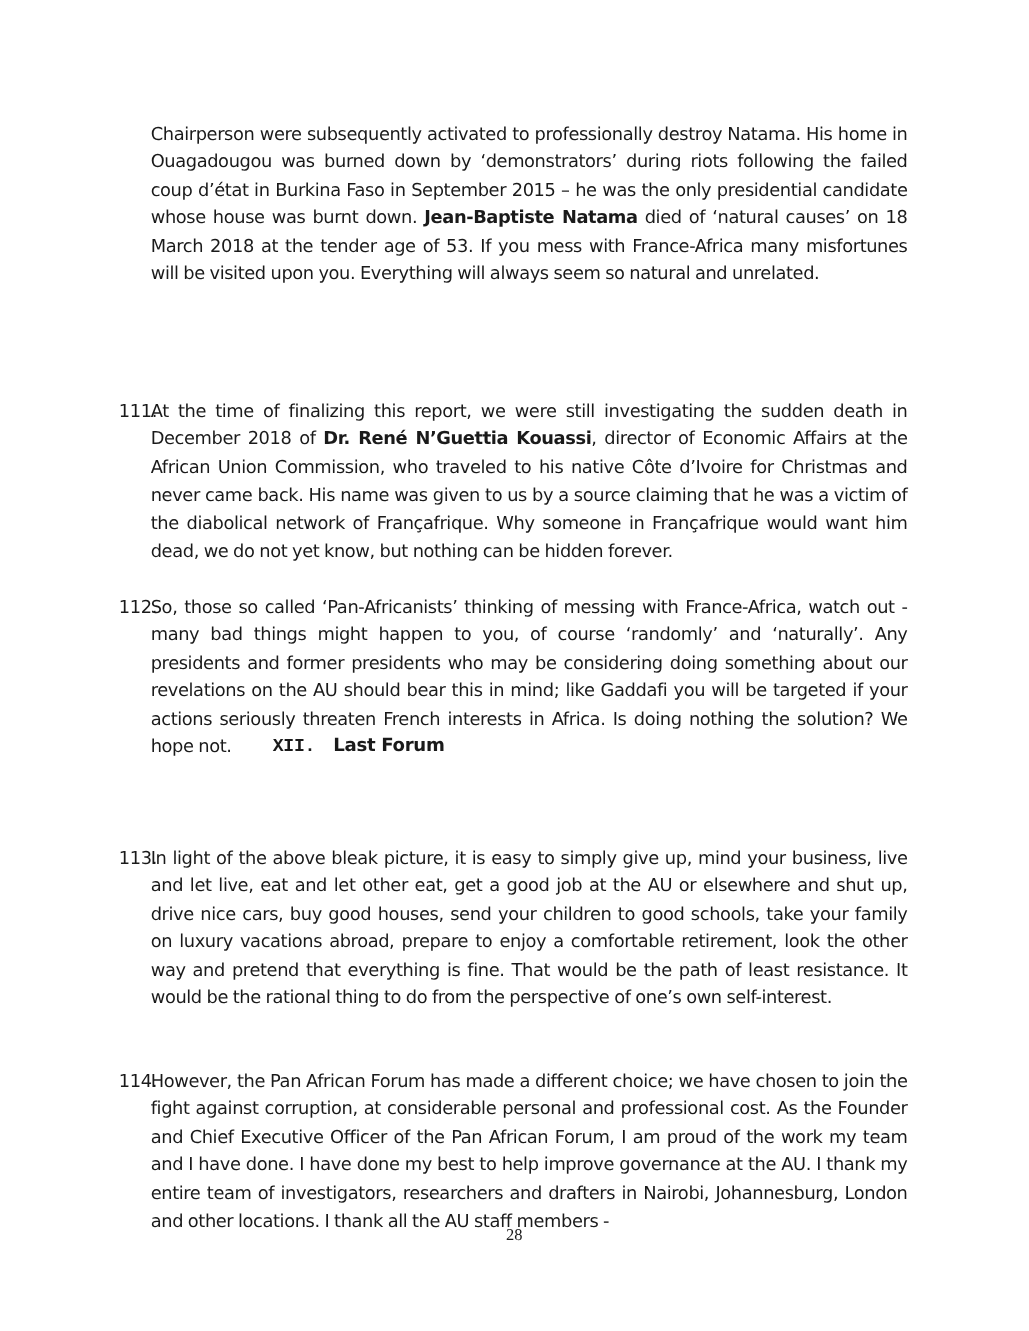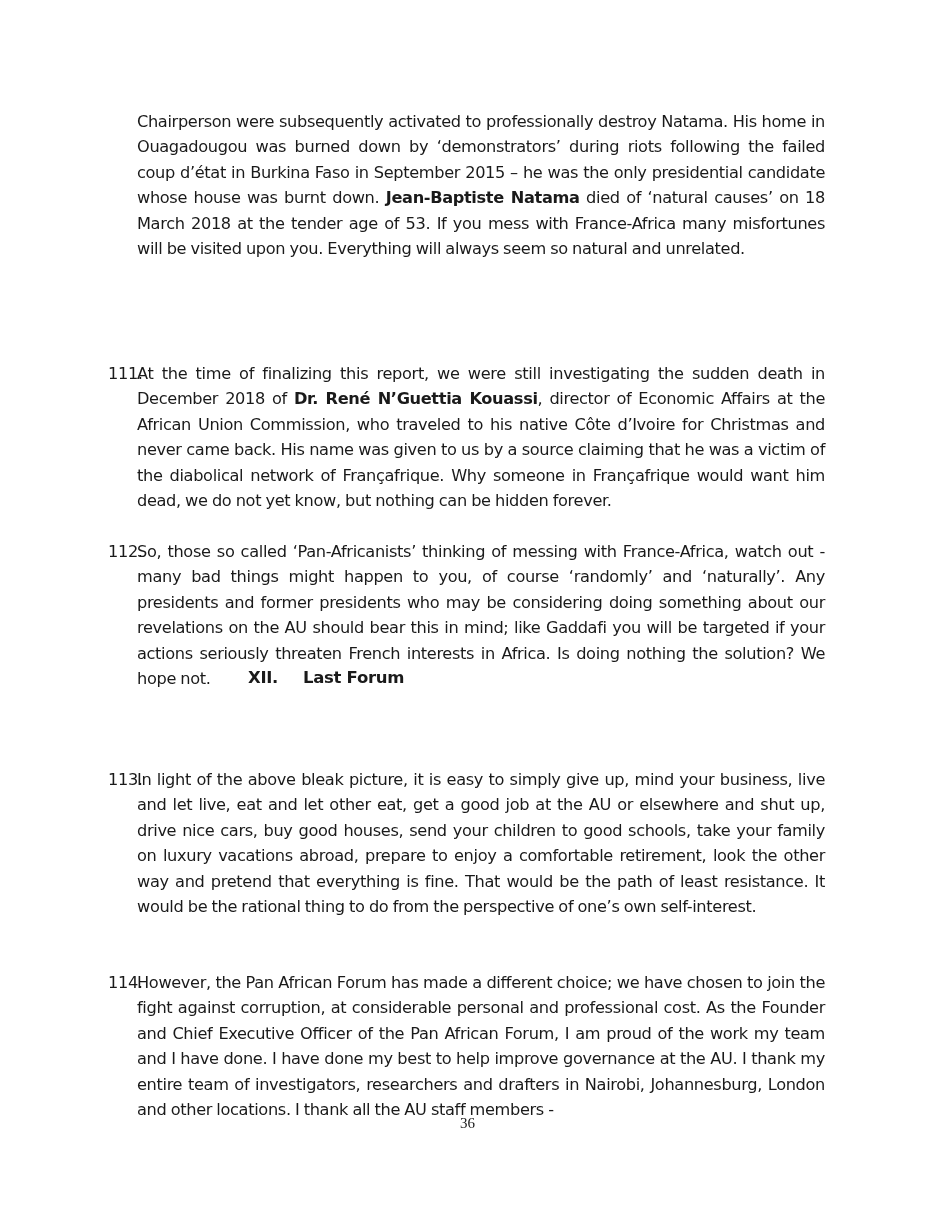--- a/index.html
+++ b/index.html
@@ -50,20 +50,21 @@
       position: absolute;
       left: 248px;
       top: 668px;
       font-size: 16.5px;
       font-weight: bold;
       letter-spacing: -0.3px;
     }
     .heading .roman {
       display: inline-block;
       width: 55px;
+      font-family: Liberation Mono, monospace;
     }
     .page-number {
       position: absolute;
       left: 0;
       width: 935px;
       top: 1115px;
       text-align: center;
       font-family: "Liberation Serif", serif;
       font-size: 15px;
     }
@@ -78,14 +79,14 @@
   <p class="para numbered" style="top:313px;"><span class="num">111.</span><span>At the time of finalizing this report, we were still investigating the sudden death in December 2018 of </span><b>Dr. René N’Guettia Kouassi</b><span>, director of Economic Affairs at the African Union Commission, who traveled to his native Côte d’Ivoire for Christmas and never came back. His name was given to us by a source claiming that he was a victim of the diabolical network of Françafrique. Why someone in Françafrique would want him dead, we do not yet know, but nothing can be hidden forever.</span></p>
 
   <p class="para numbered" style="top:491px;"><span class="num">112.</span><span>So, those so called ‘Pan-Africanists’ thinking of messing with France-Africa, watch out - many bad things might happen to you, of course ‘randomly’ and ‘naturally’. Any presidents and former presidents who may be considering doing something about our revelations on the AU should bear this in mind; like Gaddafi you will be targeted if your actions seriously threaten French interests in Africa. Is doing nothing the solution? We hope not.</span></p>
 
   <div class="heading"><span class="roman">XII.</span><span>Last Forum</span></div>
 
   <p class="para numbered" style="top:719px;"><span class="num">113.</span><span>In light of the above bleak picture, it is easy to simply give up, mind your business, live and let live, eat and let other eat, get a good job at the AU or elsewhere and shut up, drive nice cars, buy good houses, send your children to good schools, take your family on luxury vacations abroad, prepare to enjoy a comfortable retirement, look the other way and pretend that everything is fine. That would be the path of least resistance. It would be the rational thing to do from the perspective of one’s own self-interest.</span></p>
 
   <p class="para numbered" style="top:922px;"><span class="num">114.</span><span>However, the Pan African Forum has made a different choice; we have chosen to join the fight against corruption, at considerable personal and professional cost. As the Founder and Chief Executive Officer of the Pan African Forum, I am proud of the work my team and I have done. I have done my best to help improve governance at the AU. I thank my entire team of investigators, researchers and drafters in Nairobi, Johannesburg, London and other locations. I thank all the AU staff members -</span></p>
 
-  <div class="page-number">36</div>
+  <div class="page-number">28</div>
 </div>
 
 </body></html>

